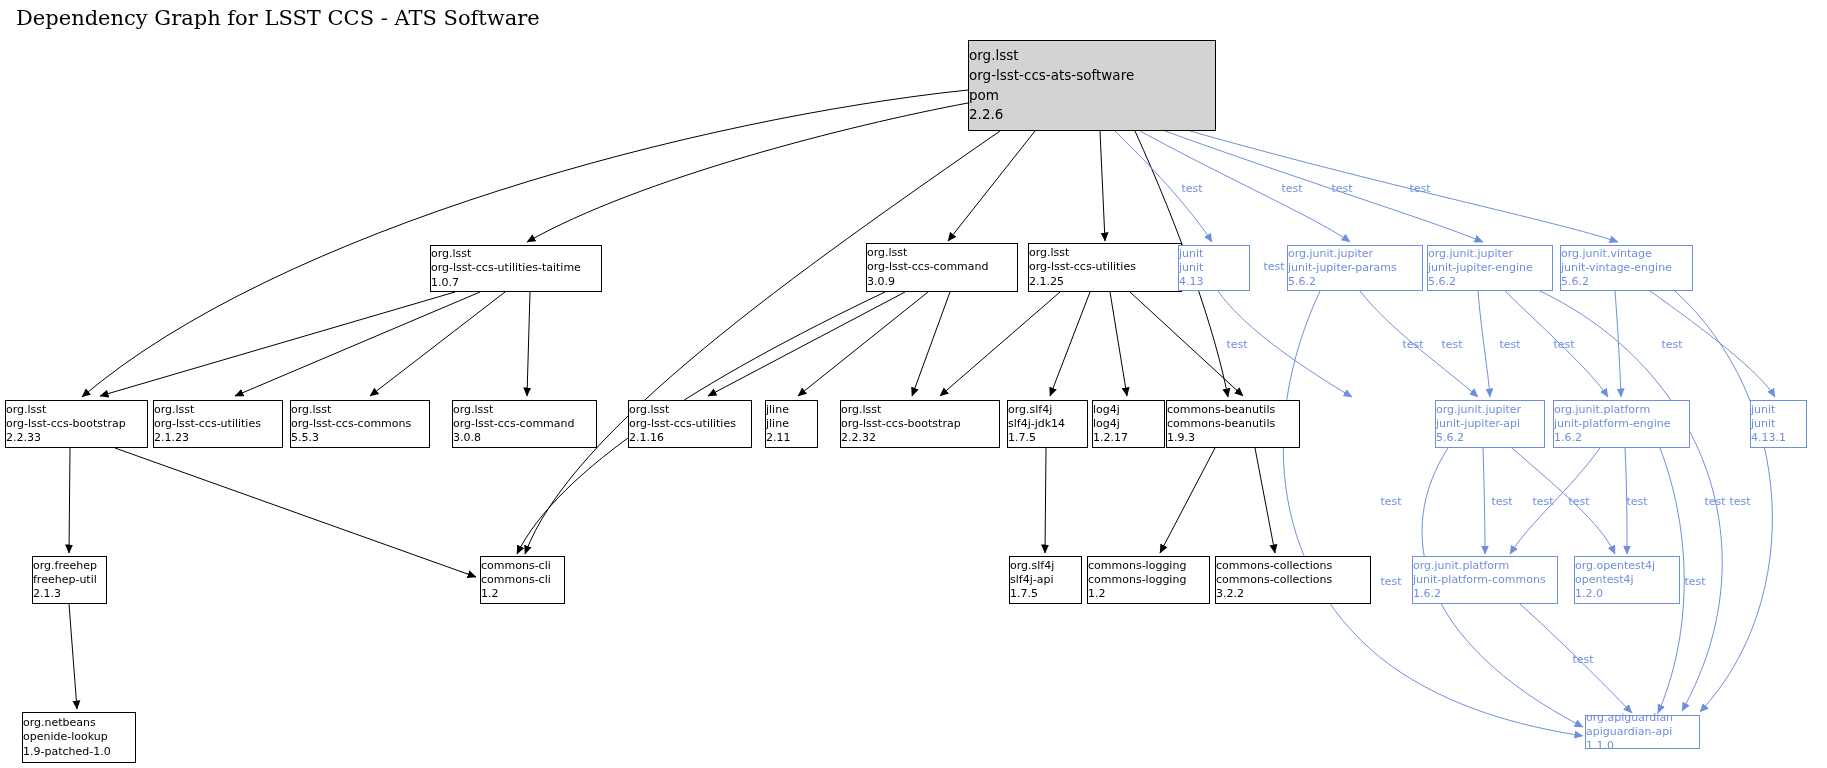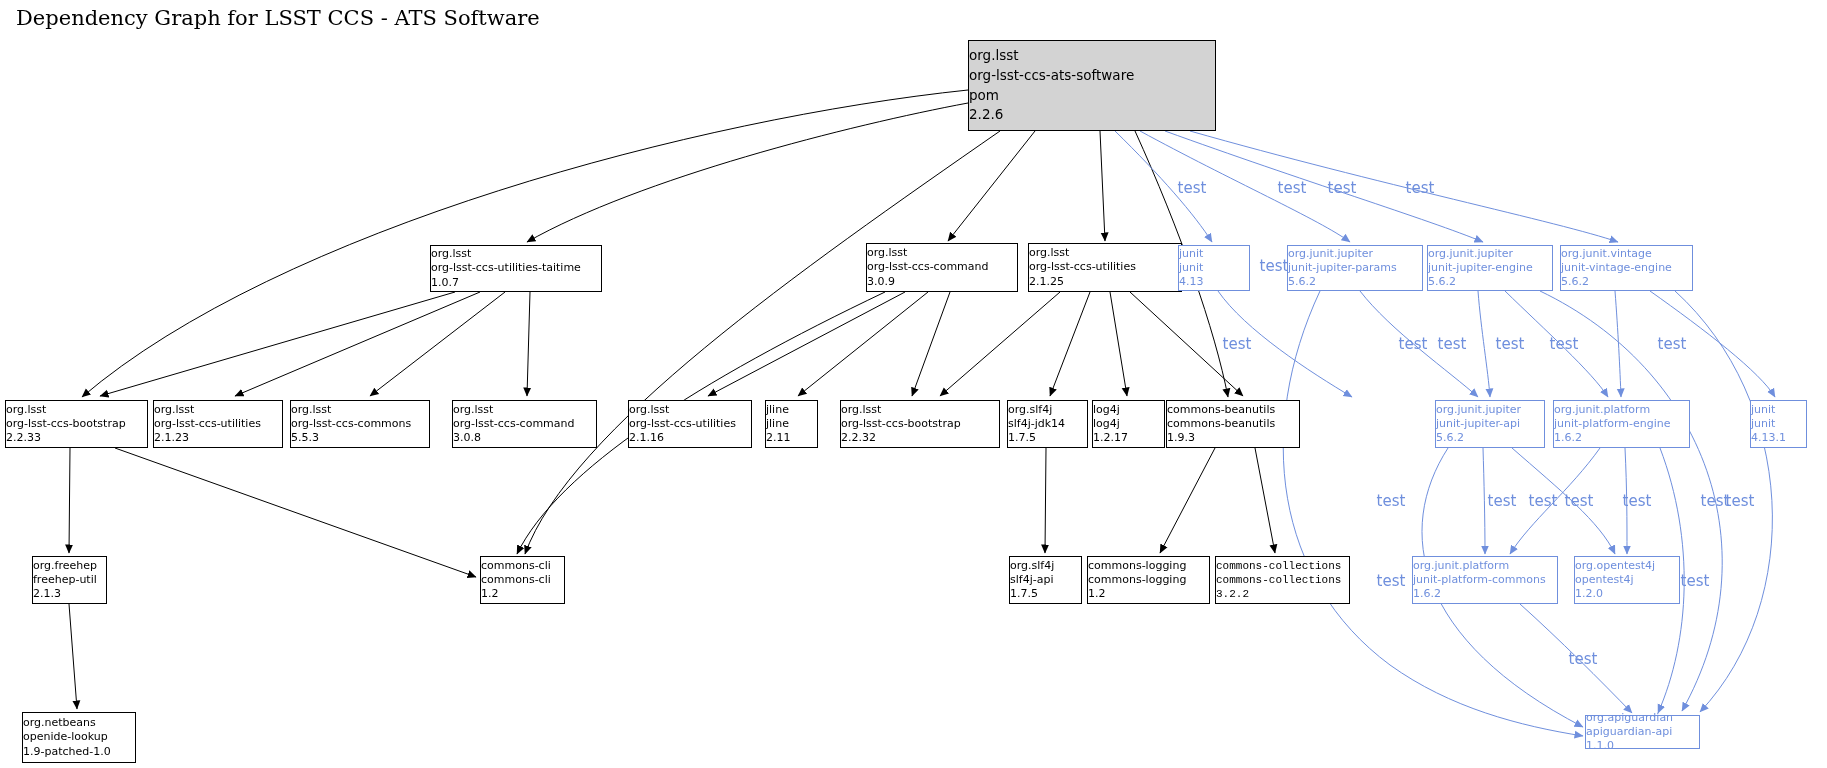--- a/index.html
+++ b/index.html
@@ -6,21 +6,21 @@
   .stage{position:relative;width:1827px;height:768px;background:#ffffff;overflow:hidden;
          font-family:"DejaVu Sans","Liberation Sans",sans-serif;}
   .graph-title{position:absolute;left:16px;top:6px;font-family:"DejaVu Serif","Liberation Serif",serif;
          font-size:21px;color:#000;white-space:nowrap;}
   svg.edge-layer{position:absolute;left:0;top:0;width:1827px;height:768px;}
   .node{position:absolute;box-sizing:border-box;border:1px solid #000;background:#fff;
         display:flex;flex-direction:column;align-items:flex-start;justify-content:center;
         text-align:center;font-size:11px;line-height:1.3;color:#000;white-space:nowrap;}
   .node.root{background:#d3d3d3;font-size:13.5px;line-height:1.45;}
   .node.blue{border-color:#6f8fdd;color:#6f8fdd;}
-  .edge-label{position:absolute;transform:translate(-50%,-50%);color:#6f8fdd;font-size:15px;}
+  .edge-label{position:absolute;transform:translate(-50%,-50%);color:#6f8fdd;font-size:11px;}
 </style>
 </head>
 <body>
 
 <div class="stage">
   <div class="graph-title">Dependency Graph for LSST CCS - ATS Software</div>
   <svg class="edge-layer" viewBox="0 0 1827 768">
     <defs>
       <marker id="arrow-black" viewBox="0 0 10 10" refX="8.5" refY="5" markerWidth="10" markerHeight="10" orient="auto">
         <path d="M0,1 L9,5 L0,9 z" fill="#000000"></path>
@@ -193,21 +193,21 @@
     <div class="node black" style="left: 1009px; top: 556px; width: 73px; height: 48px;">
       <div>org.slf4j</div>
       <div>slf4j-api</div>
       <div>1.7.5</div>
     </div>
     <div class="node black" style="left: 1087px; top: 556px; width: 123px; height: 48px;">
       <div>commons-logging</div>
       <div>commons-logging</div>
       <div>1.2</div>
     </div>
-    <div class="node black" style="left: 1215px; top: 556px; width: 135px; height: 48px; font-family: Liberation Mono, monospace;">
+    <div class="node black" style="left: 1215px; top: 556px; width: 156px; height: 48px;">
       <div>commons-collections</div>
       <div>commons-collections</div>
       <div>3.2.2</div>
     </div>
     <div class="node blue" style="left: 1412px; top: 556px; width: 146px; height: 48px;">
       <div>org.junit.platform</div>
       <div>junit-platform-commons</div>
       <div>1.6.2</div>
     </div>
     <div class="node blue" style="left: 1574px; top: 556px; width: 106px; height: 48px;">

